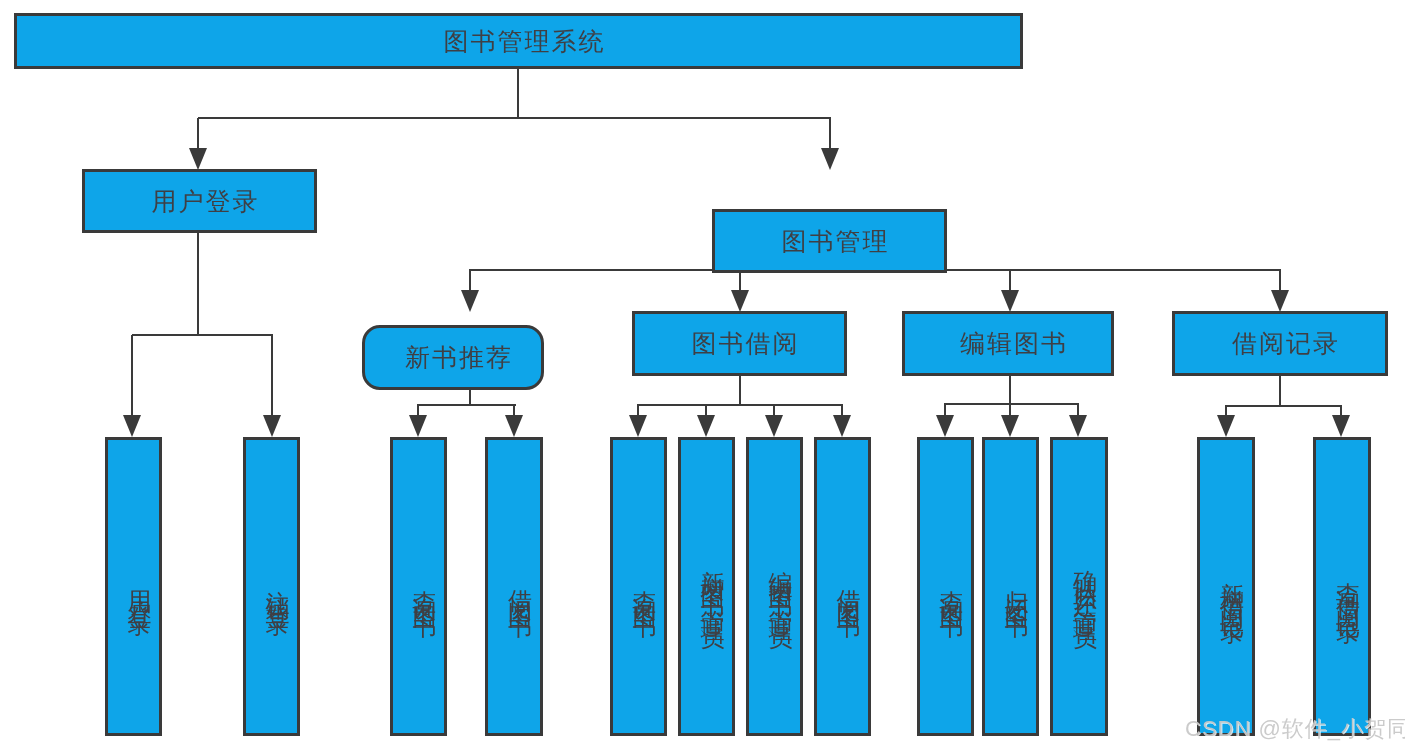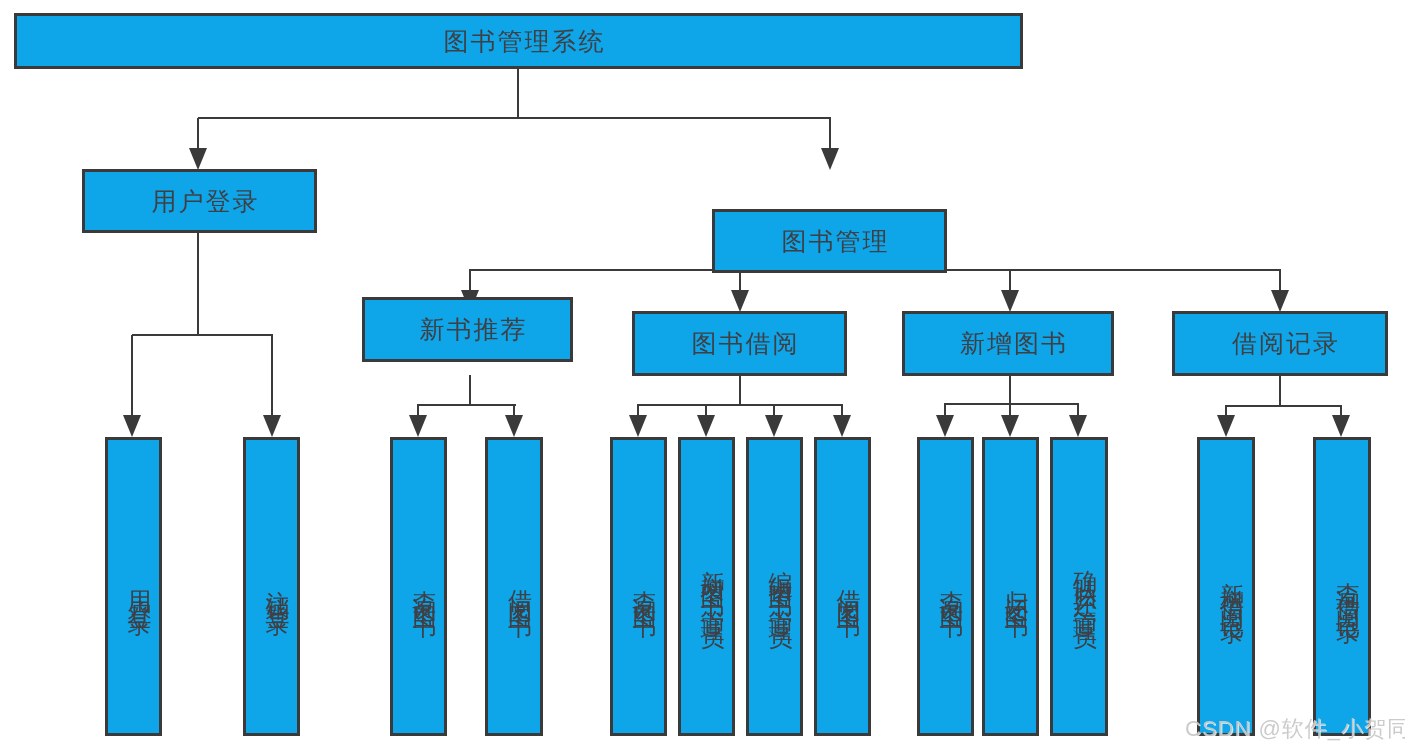--- a/index.html
+++ b/index.html
@@ -78,23 +78,23 @@
   <div class="vl" style="left:1279px; top:375px; height:32px;"></div>
   <div class="hl" style="left:1225px; top:405px; width:117px;"></div>
   <div class="ar" style="left:1225px; top:406px; height:9px;"></div>
   <div class="ar" style="left:1340px; top:406px; height:9px;"></div>
 
   <div class="box hbox" style="left:14px; top:13px; width:1009px; height:56px;">图书管理系统</div>
 
   <div class="box hbox" style="left:82px; top:169px; width:235px; height:64px;">用户登录</div>
   <div class="box hbox" style="left:712px; top:169px; width:235px; height:64px;margin-top:40px;">图书管理</div>
 
-  <div class="box hbox" style="left:362px; top:297px; width:211px; height:65px;">新书推荐</div>
+  <div class="box hbox" style="left:362px; top:325px; width:182px; height:65px;border-radius:18px;">新书推荐</div>
   <div class="box hbox" style="left:632px; top:311px; width:215px; height:65px;font-family:Liberation Mono, monospace;">图书借阅</div>
-  <div class="box hbox" style="left:902px; top:311px; width:212px; height:65px;">新增图书</div>
+  <div class="box hbox" style="left:902px; top:311px; width:212px; height:65px;">编辑图书</div>
   <div class="box hbox" style="left:1172px; top:311px; width:216px; height:65px;">借阅记录</div>
 
   <div class="box vbox" style="left:105px; top:437px; width:57px; height:299px;">用户登录</div>
   <div class="box vbox" style="left:243px; top:437px; width:57px; height:299px;">注销登录</div>
 
   <div class="box vbox" style="left:390px; top:437px; width:57px; height:299px;">查询图书</div>
   <div class="box vbox" style="left:485px; top:437px; width:58px; height:299px;">借阅图书</div>
 
   <div class="box vbox" style="left:610px; top:437px; width:57px; height:299px;">查询图书</div>
   <div class="box vbox" style="left:678px; top:437px; width:57px; height:299px;">新增图书（管理员）</div>

